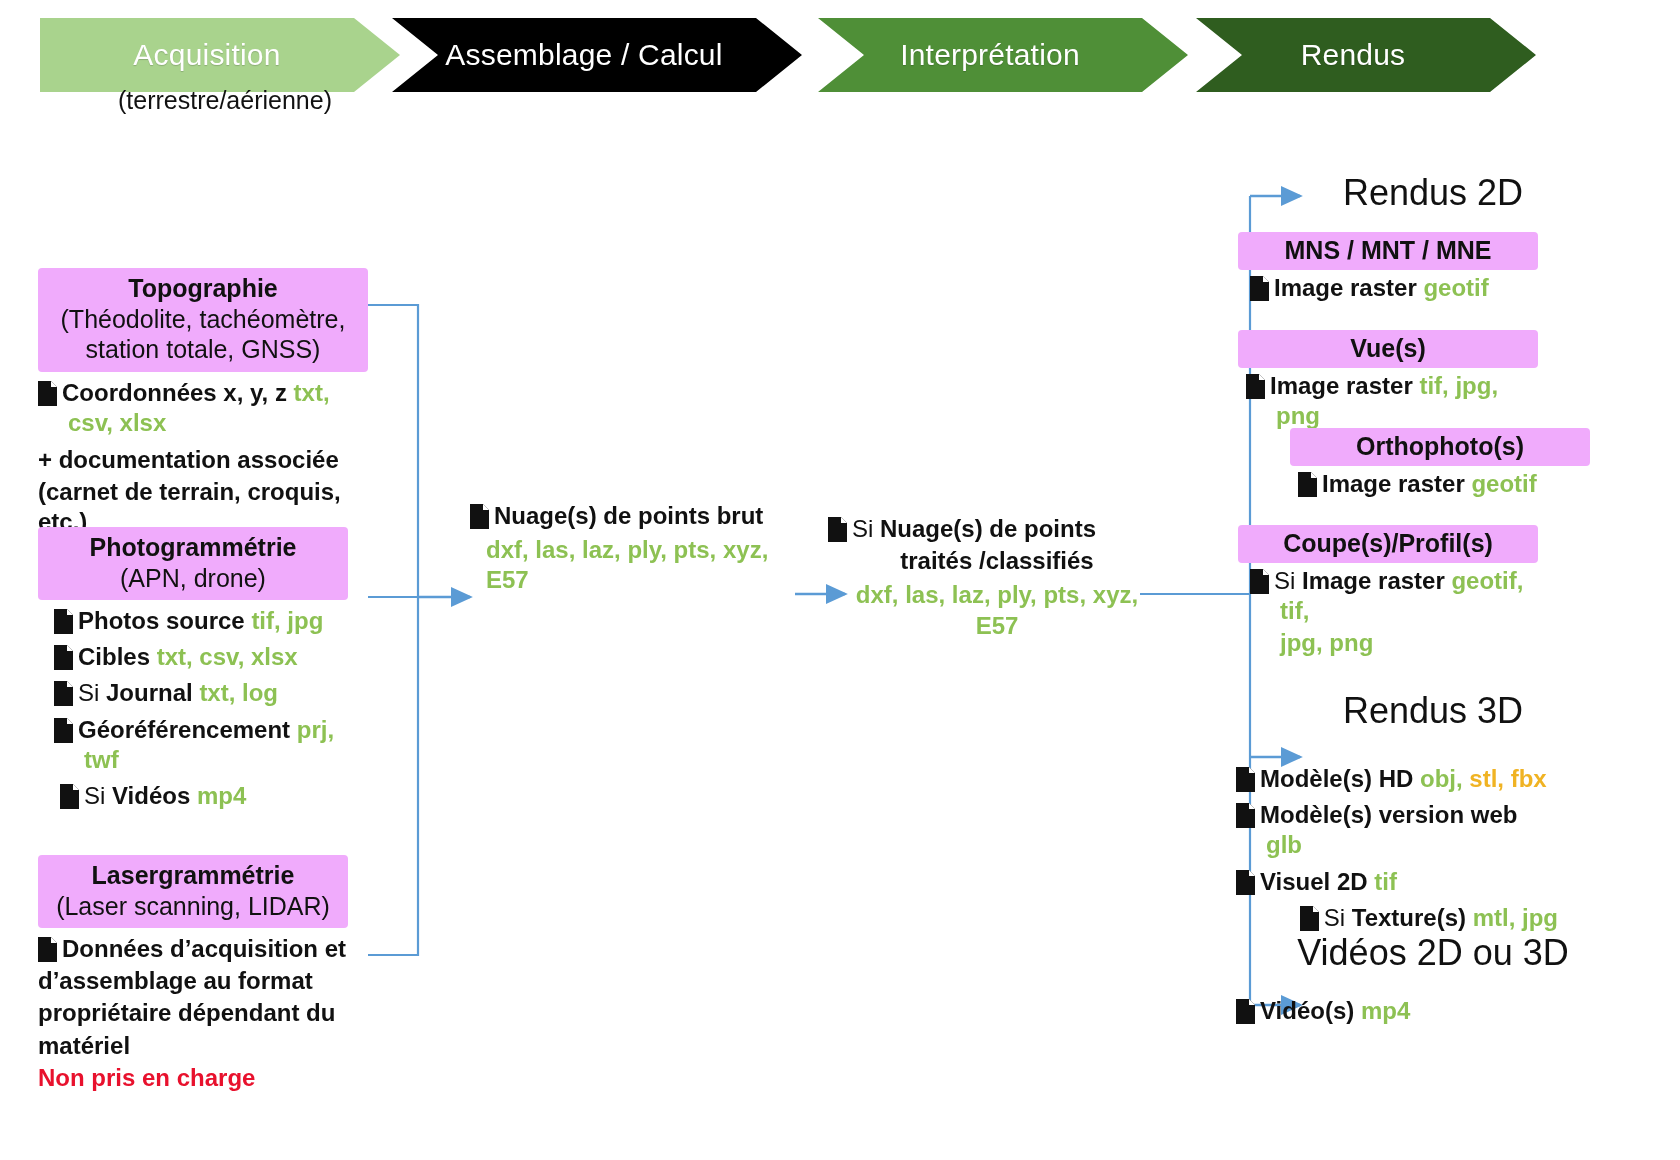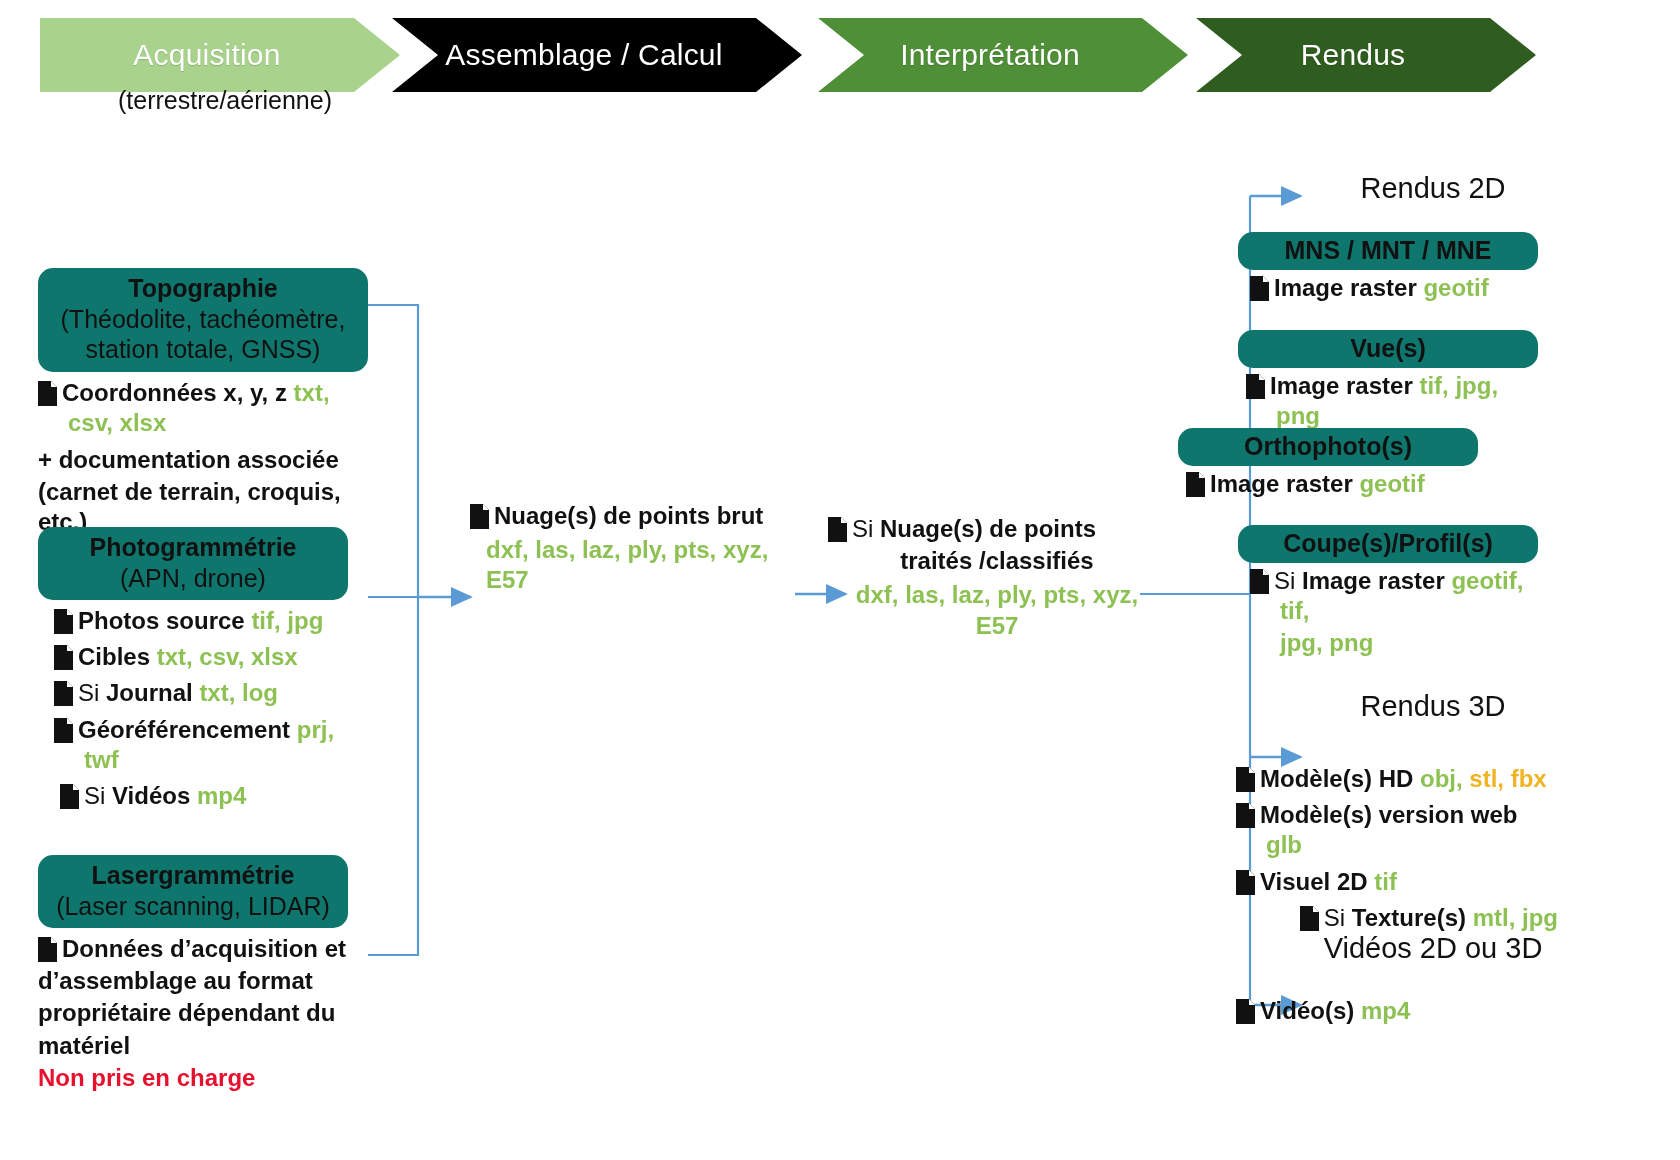--- a/index.html
+++ b/index.html
@@ -31,21 +31,21 @@
     clip-path:polygon(0 0, calc(100% - 46px) 0, 100% 50%, calc(100% - 46px) 100%, 0 100%, 46px 50%);}
   .chev-4{left:1196px;width:340px;background:#2f5d1f;
     clip-path:polygon(0 0, calc(100% - 46px) 0, 100% 50%, calc(100% - 46px) 100%, 0 100%, 46px 50%);}
   .banner-sub{
     position:absolute;left:60px;top:86px;width:330px;text-align:center;
     font-size:25px;color:#111;font-weight:400;
   }
 
   
   .hdr-box{
-    background:#0f766e;border-radius:15px;
+    background:#f0abfc;border-radius:4px;
     text-align:center;padding:5px 10px 7px 10px;
     font-size:25px;line-height:1.22;color:#111;
   }
   .hdr-box b{font-weight:bold;display:block;}
   .hdr-box .sub{font-weight:400;display:block;}
 
   .line{
     position:relative;
     font-size:24px;line-height:1.26;
     color:#111;margin:2px 0 0 0;
@@ -63,21 +63,21 @@
   }
   .fileicon svg{display:block;}
 
   .ind{padding-left:30px;text-indent:-30px;}
 
   
   .blk{position:absolute;}
 
   
   .wires{position:absolute;left:0;top:0;width:1680px;height:1160px;pointer-events:none;}
-  .sect-title{position:absolute;font-size:29px;color:#111;text-align:center;font-weight:400;}
+  .sect-title{position:absolute;font-size:36px;color:#111;text-align:center;font-weight:400;}
 </style>
 </head>
 <body>
 
 <div class="stage">
 
   <div class="banner">
     <div class="chev chev-1">
       <span>Acquisition</span>
     </div>
@@ -239,21 +239,21 @@
       <b>Vue(s)</b>
     </div>
     <div class="line ind" style="padding-left:38px;text-indent:-30px;margin-top:3px;">
       <span class="fileicon"><svg viewBox="0 0 19 25" width="19" height="25">
             <path d="M0 0 H13 L19 6 V25 H0 Z" fill="#111"></path>
             <path d="M13 0 L19 6 H13 Z" fill="#fff"></path>
           </svg></span><b>Image raster</b> <span class="fmt">tif, jpg, png</span>
     </div>
   </div>
 
-  <div class="blk" style="left:1178px;top:428px;width:300px;">
+  <div class="blk" style="left:1290px;top:428px;width:300px;">
     <div class="hdr-box" style="padding:3px 10px 4px;">
       <b>Orthophoto(s)</b>
     </div>
     <div class="line ind" style="padding-left:38px;text-indent:-30px;margin-top:3px;">
       <span class="fileicon"><svg viewBox="0 0 19 25" width="19" height="25">
             <path d="M0 0 H13 L19 6 V25 H0 Z" fill="#111"></path>
             <path d="M13 0 L19 6 H13 Z" fill="#fff"></path>
           </svg></span><b>Image raster</b> <span class="fmt">geotif</span>
     </div>
   </div>

